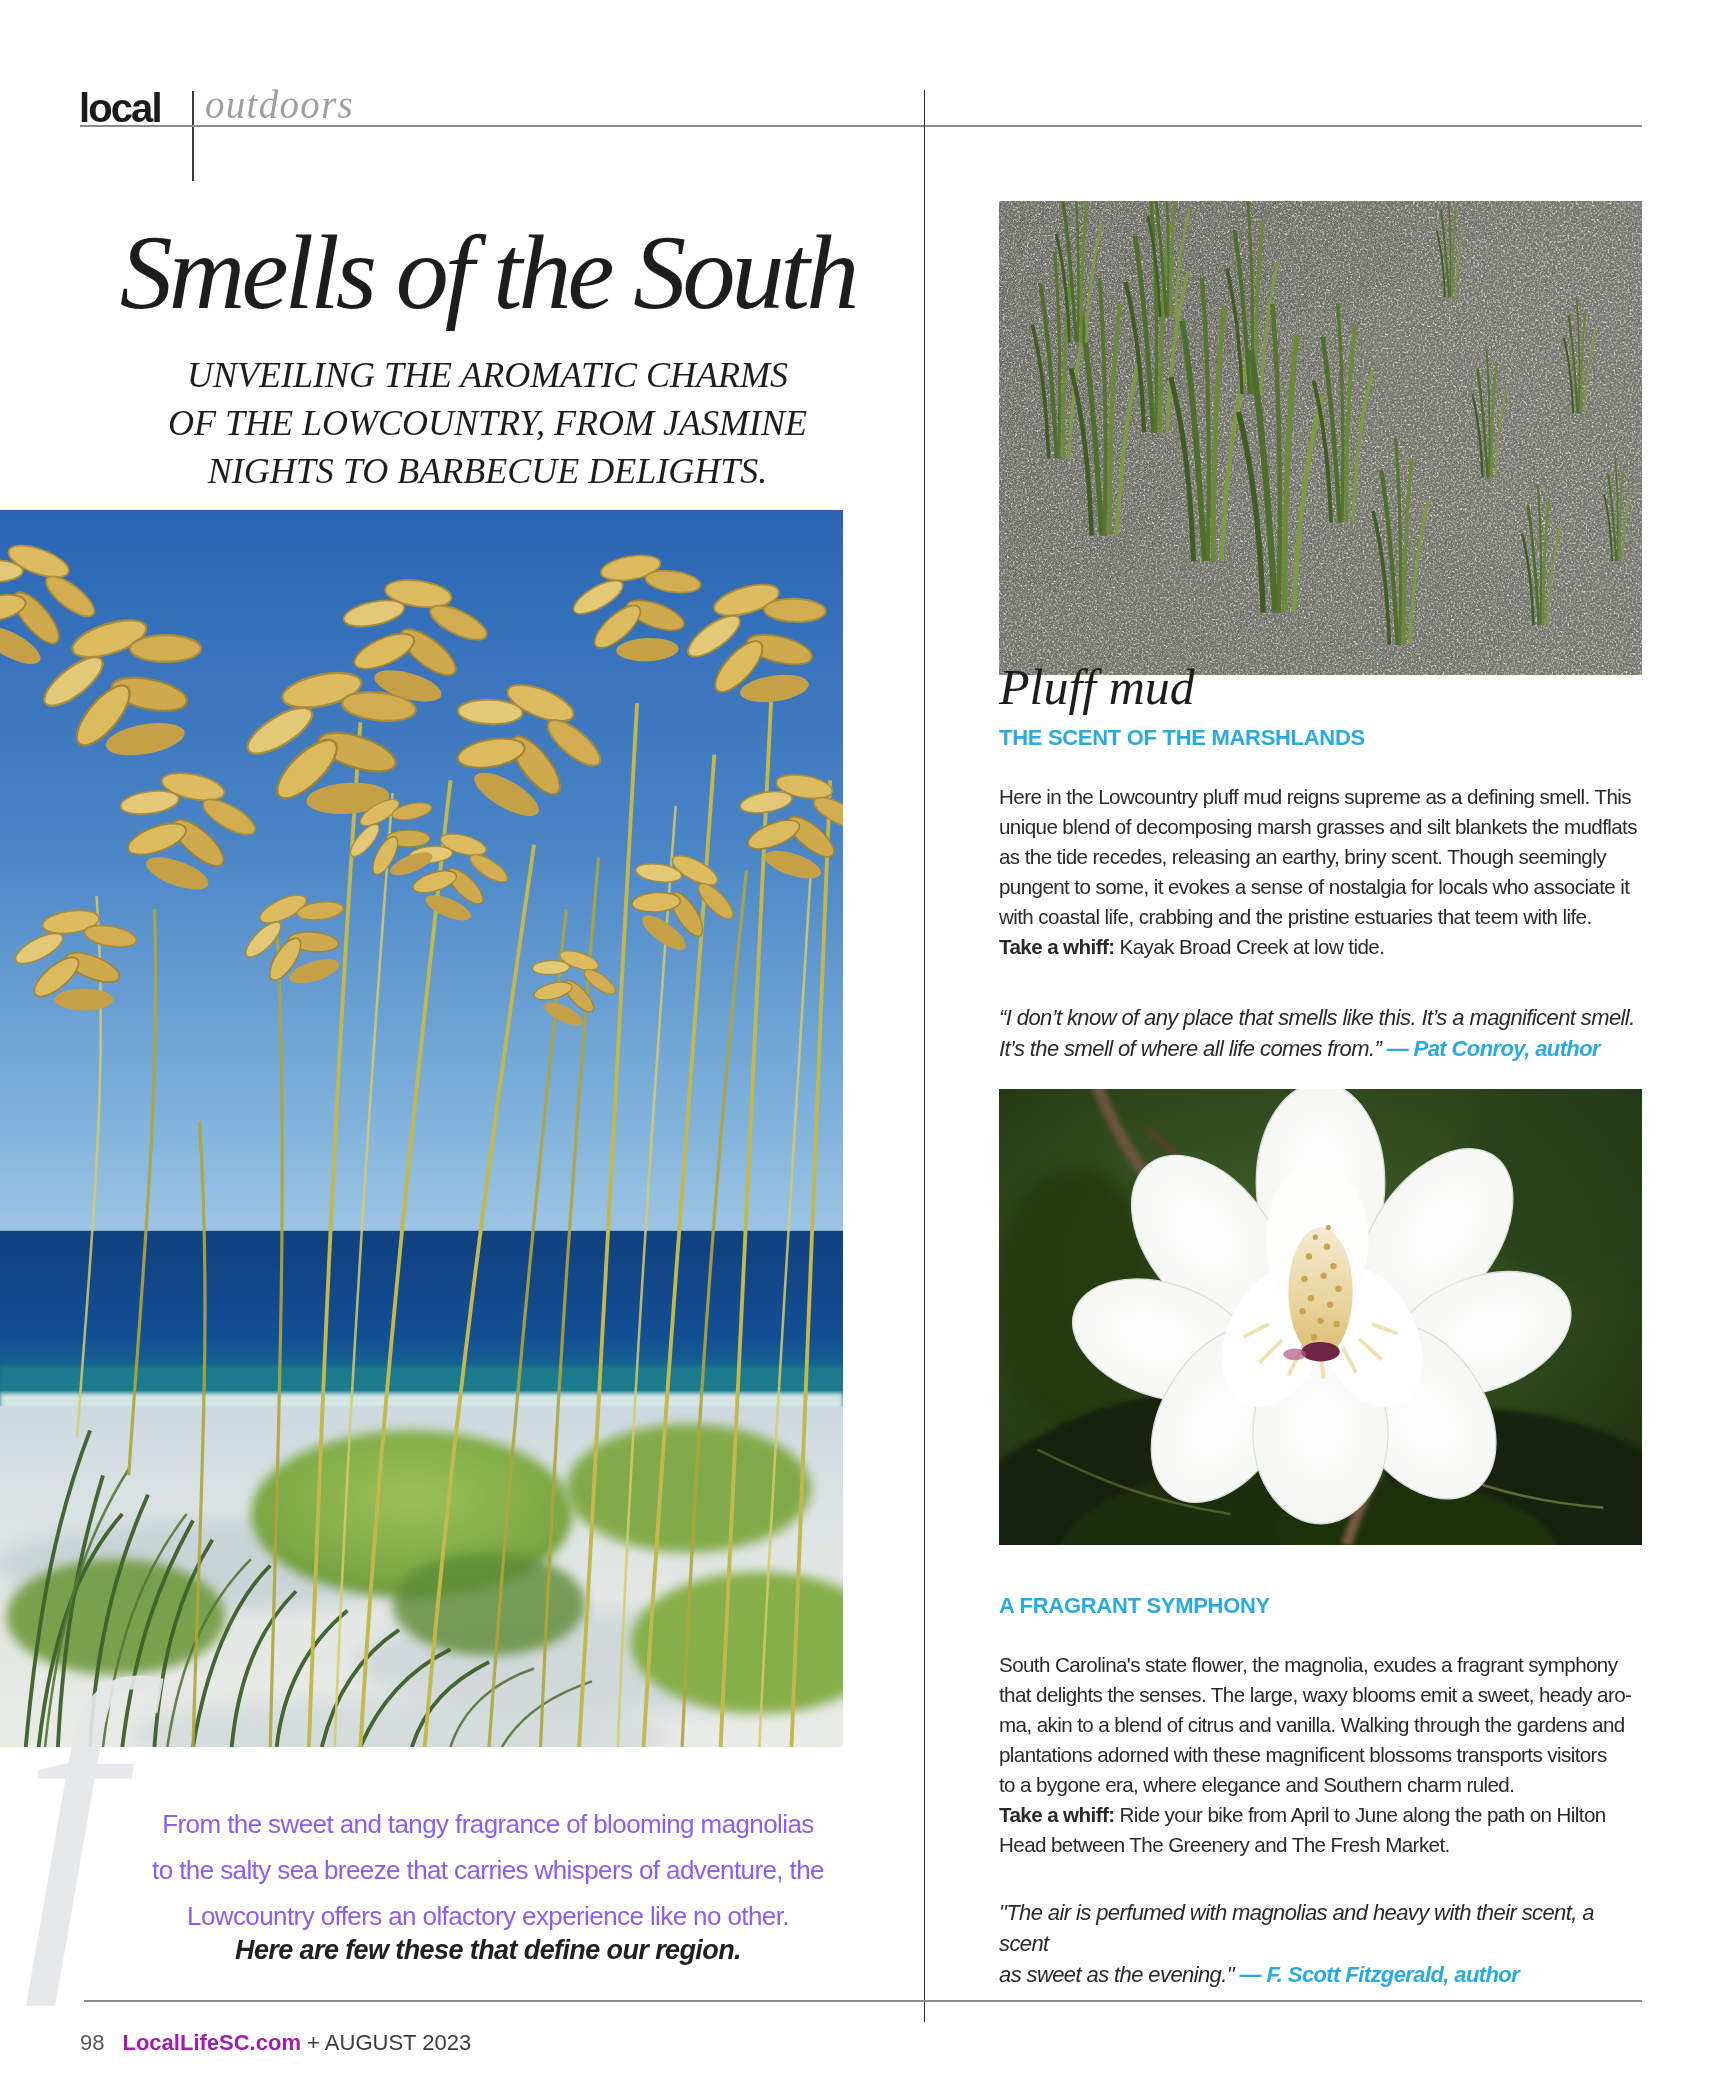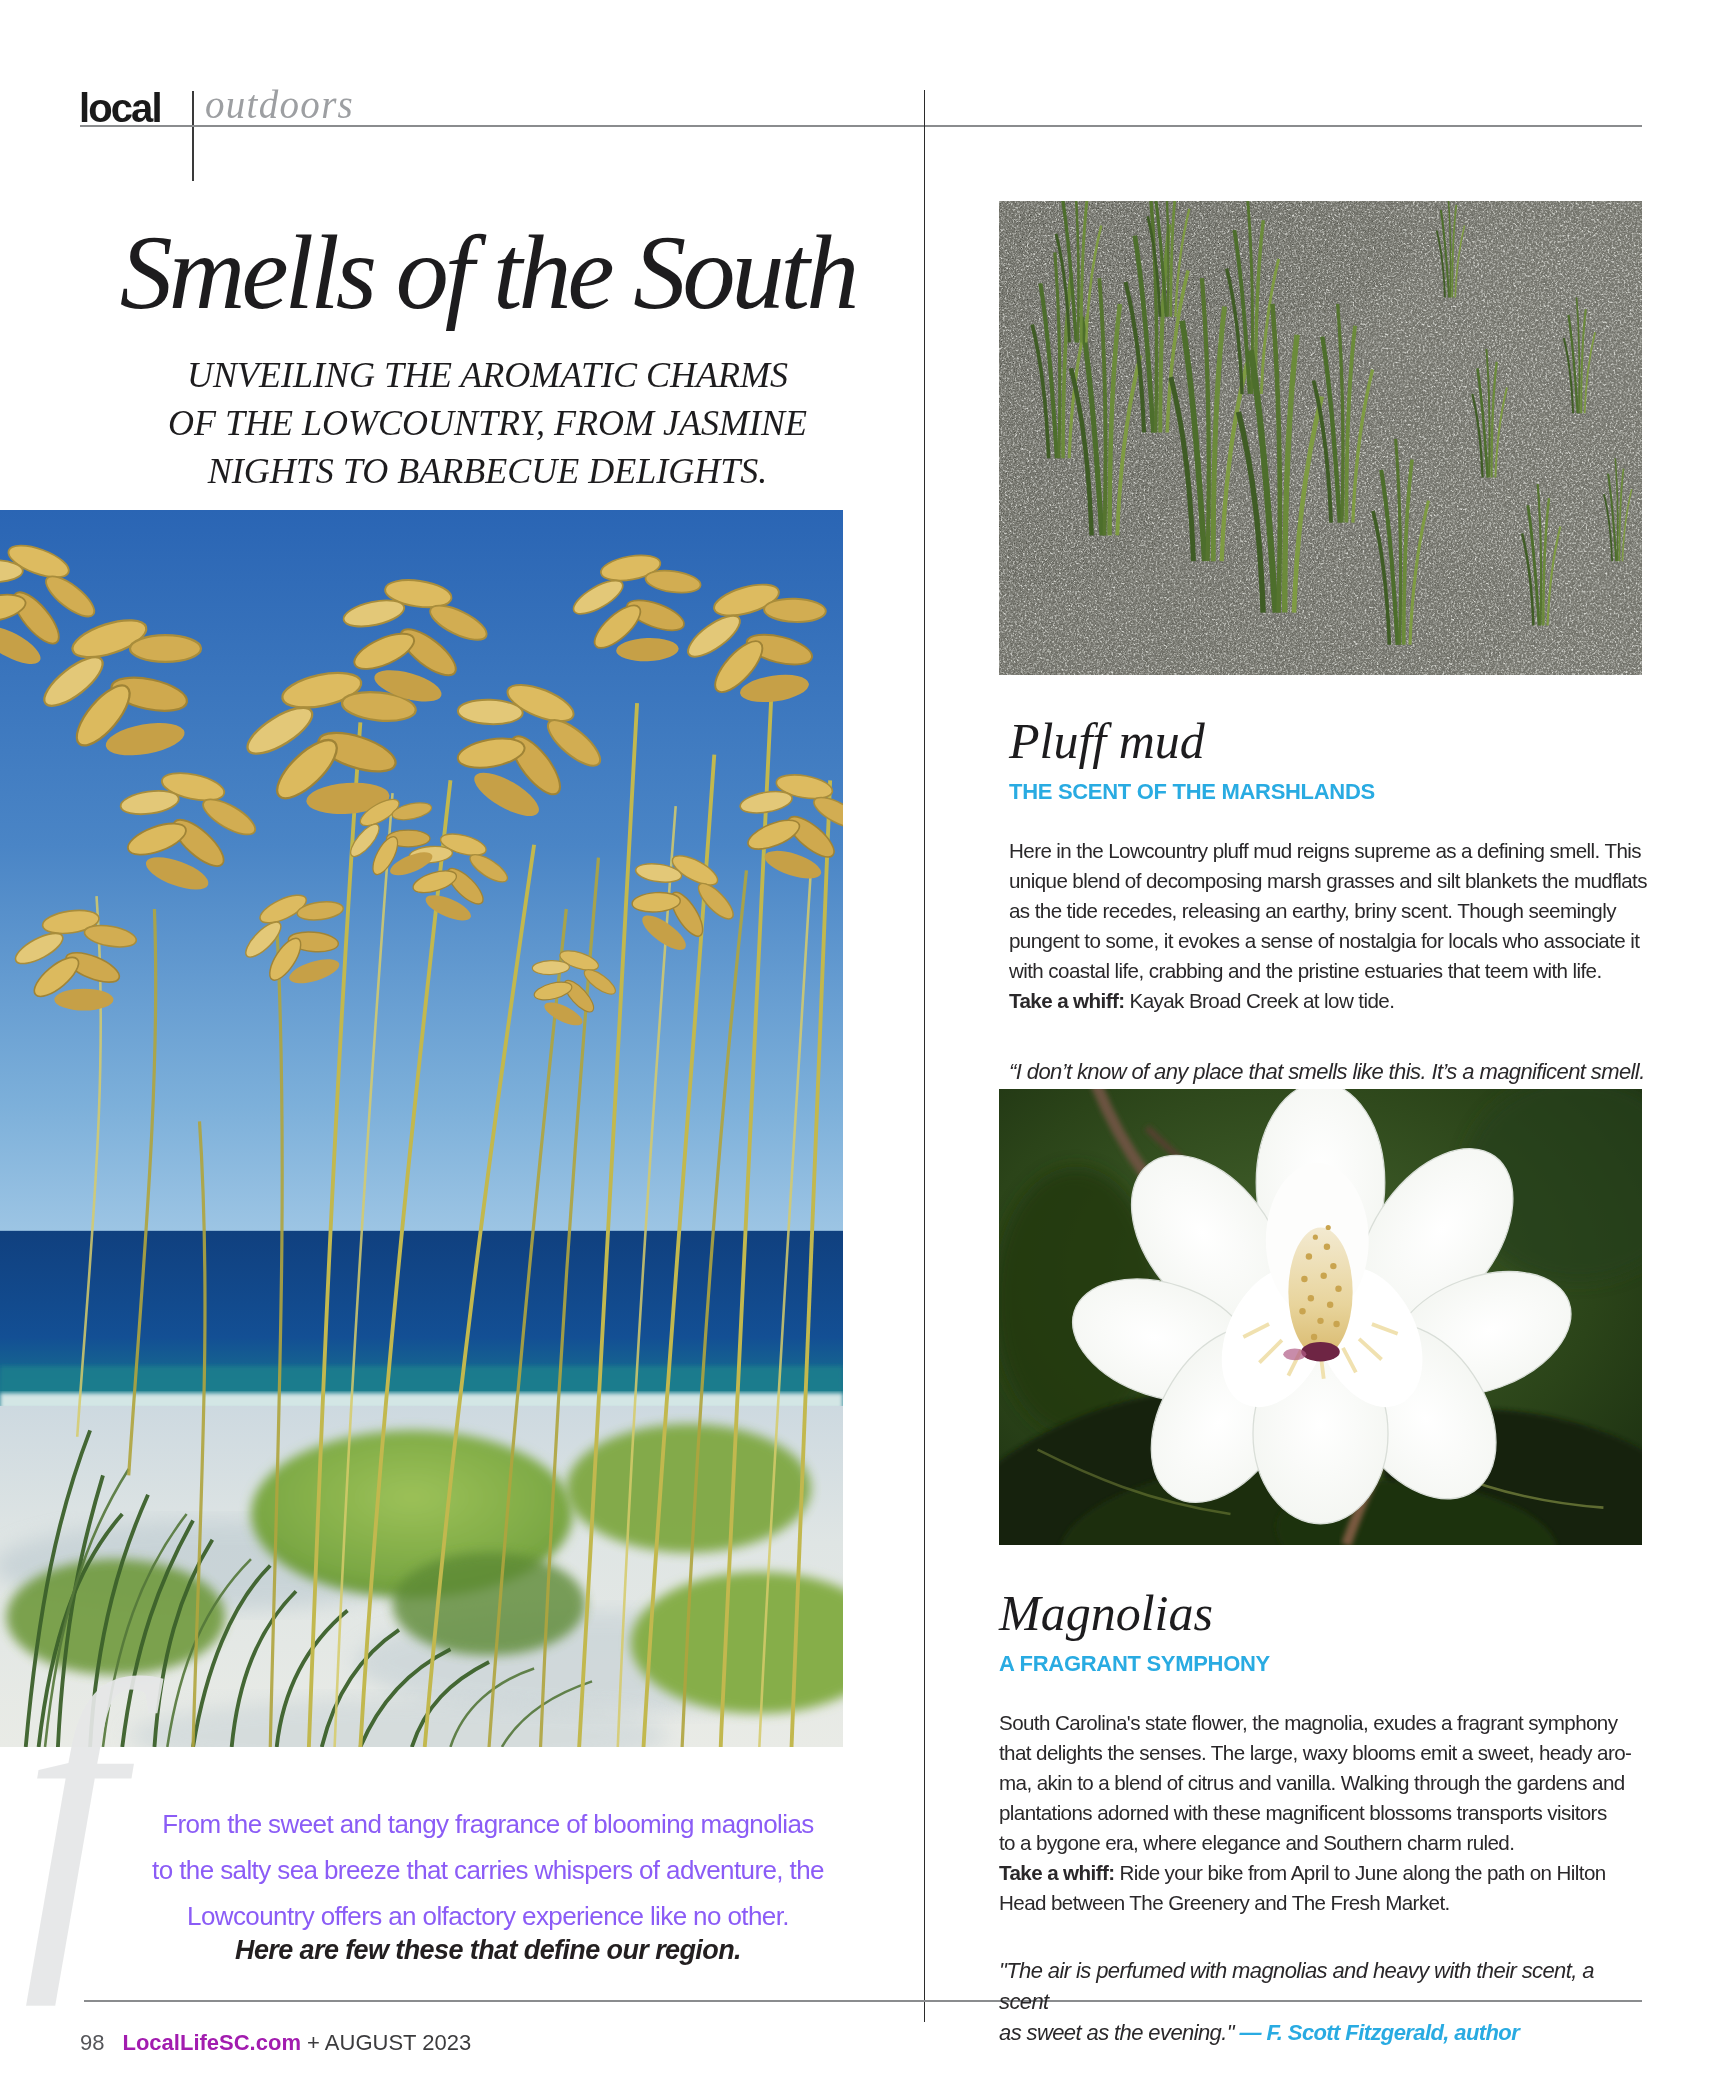--- a/index.html
+++ b/index.html
@@ -244,21 +244,21 @@
       <use href="#sprig" transform="translate(260,180) scale(1.2)"></use>
       <use href="#sprig" transform="translate(620,690) scale(1.6)"></use>
       <use href="#sprig" transform="translate(760,430) scale(1.0)"></use>
       <use href="#sprig" transform="translate(900,330) scale(0.9)"></use>
       <use href="#sprig" transform="translate(840,660) scale(1.1)"></use>
       <use href="#sprig" transform="translate(960,560) scale(0.8)"></use>
       <use href="#sprig" transform="translate(700,150) scale(0.8)"></use>
     </svg>
   </div>
 
-  <div class="abs col" style="top:712px;margin-left:10px;">
+  <div class="abs col" style="top:658px;">
     <div class="sec-heading">Pluff mud</div>
     <div class="sec-subheading" style="color:#29ABE2;margin-top:9px;">THE SCENT OF THE MARSHLANDS</div>
     <div class="sec-body multiline" style="margin-top:31px;">Here in the Lowcountry pluff mud reigns supreme as a defining smell. This
 unique blend of decomposing marsh grasses and silt blankets the mudflats
 as the tide recedes, releasing an earthy, briny scent. Though seemingly
 pungent to some, it evokes a sense of nostalgia for locals who associate it
 with coastal life, crabbing and the pristine estuaries that teem with life.</div>
     <div class="sec-body">
       <span class="tip-label">Take a whiff:</span><span> Kayak Broad Creek at low tide.</span>
     </div>
@@ -349,21 +349,20 @@
           <circle cx="12" cy="-115" r="4"></circle>
             <circle cx="-8" cy="-100" r="4"></circle>
         </g>
         <ellipse cx="0" cy="78" rx="30" ry="15" fill="#6e2544"></ellipse>
         <ellipse cx="-40" cy="82" rx="18" ry="9" fill="#b05b86" opacity="0.7"></ellipse>
       </g>
     </svg>
   </div>
 
   <div class="abs col" style="top:1584px;">
-    <div class="sec-heading">Magnolias</div>
     <div class="sec-subheading" style="color:#29ABE2;margin-top:9px;">A FRAGRANT SYMPHONY</div>
     <div class="sec-body multiline" style="margin-top:31px;">South Carolina's state flower, the magnolia, exudes a fragrant symphony
 that delights the senses. The large, waxy blooms emit a sweet, heady aro-
 ma, akin to a blend of citrus and vanilla. Walking through the gardens and
 plantations adorned with these magnificent blossoms transports visitors
 to a bygone era, where elegance and Southern charm ruled.</div>
     <div class="sec-body">
       <span class="tip-label">Take a whiff:</span><span> Ride your bike from April to June along the path on Hilton Head between The Greenery and The Fresh Market.</span>
     </div>
     <div class="sec-quote" style="margin-top:37px;">

